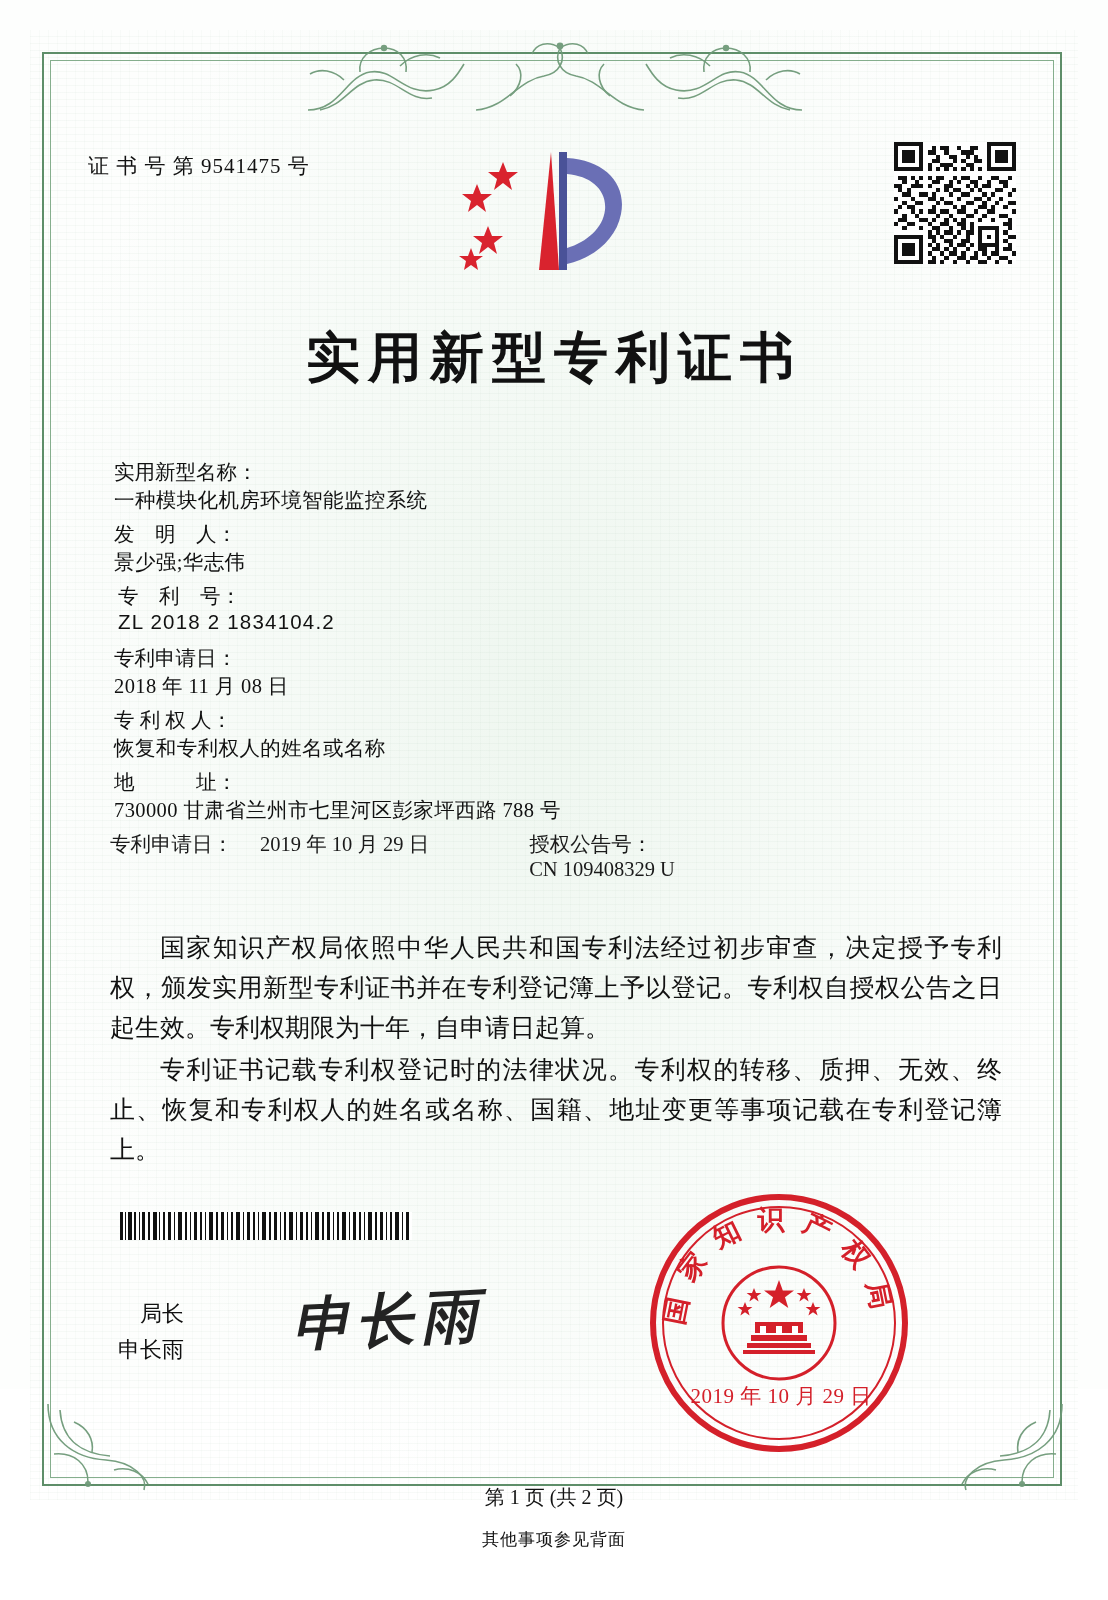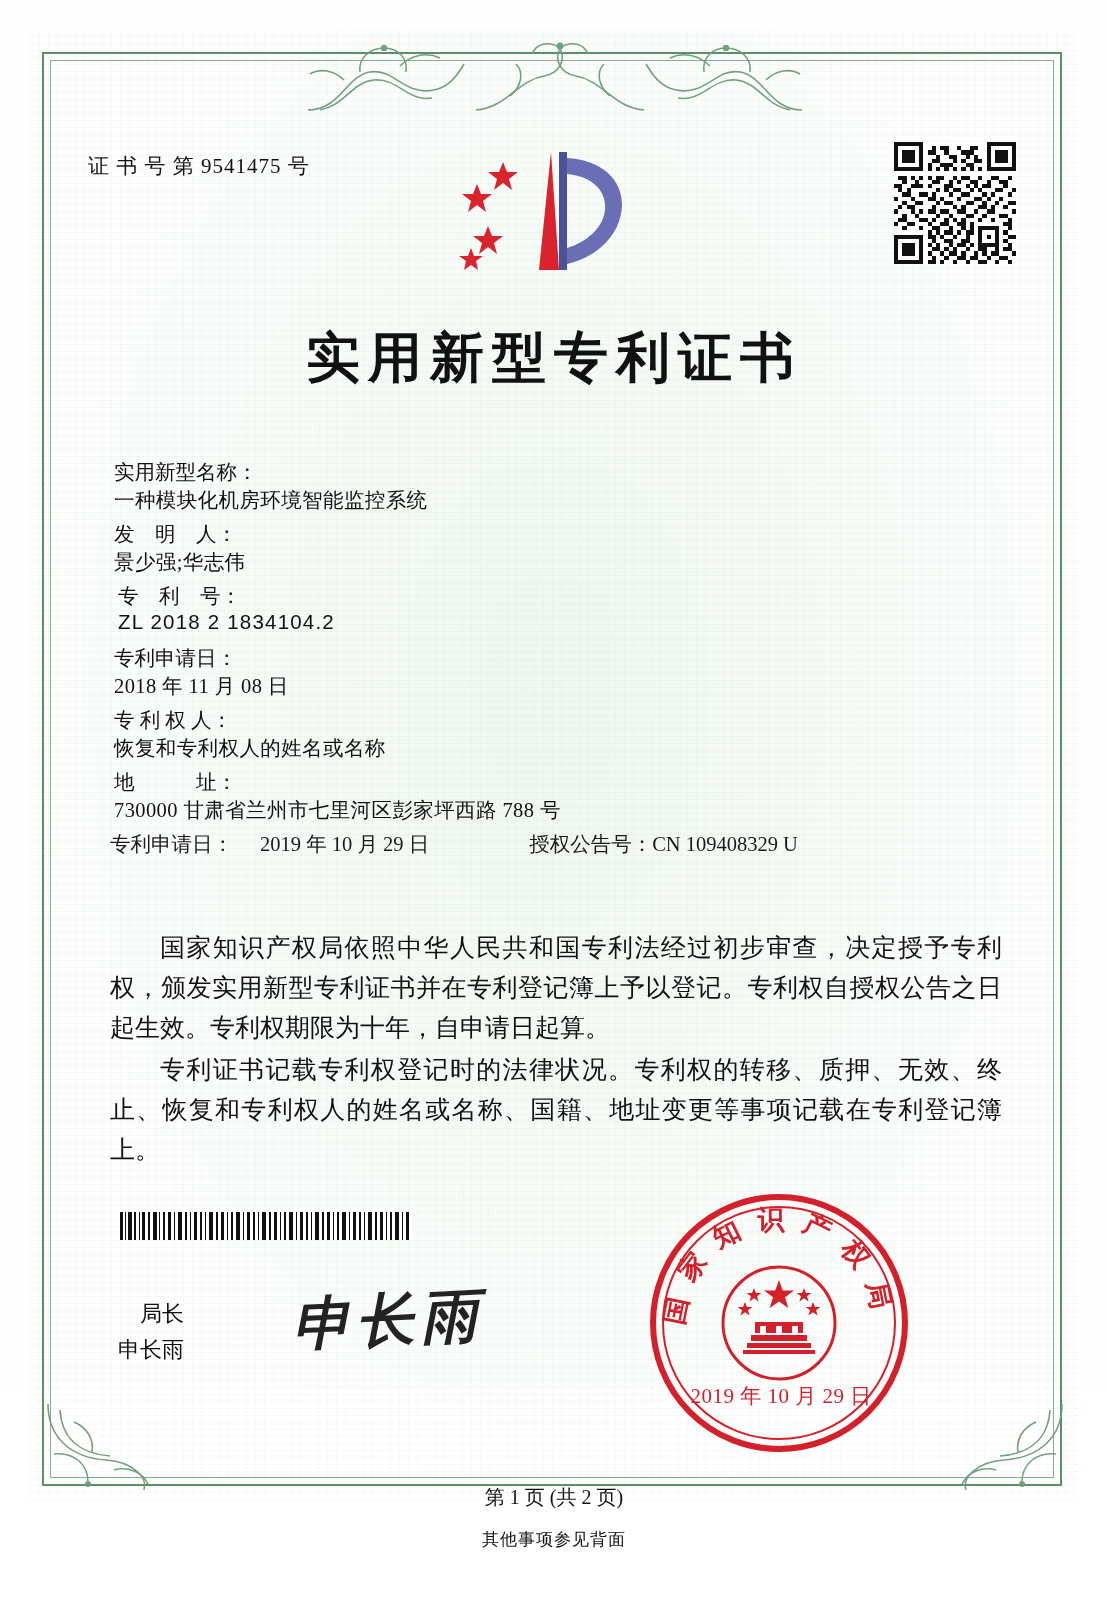--- a/index.html
+++ b/index.html
@@ -116,21 +116,21 @@
     margin-left: 4px;
     white-space: nowrap;
     letter-spacing: .4px;
   }
   .row .val.mono {
     font-family: Liberation Sans, sans-serif;
     letter-spacing: 1.2px;
     margin-left: 8px;
   }
   .row-split { display: flex; align-items: baseline; height: 62px; font-size: 20.5px; }
-  .row-split .seg2 { margin-left: 100px; display: flex; align-items: baseline; }
+  .row-split .seg2 { margin-left: 100px; display: flex; align-items: baseline; flex-direction: column; }
   .row-split .lbl { min-width: 150px; white-space: nowrap; }
   .row-split .seg2 .lbl { min-width: auto; }
 
   
   .para {
     position: absolute;
     left: 110px;
     width: 892px;
     font-size: 25px;
     line-height: 40px;

